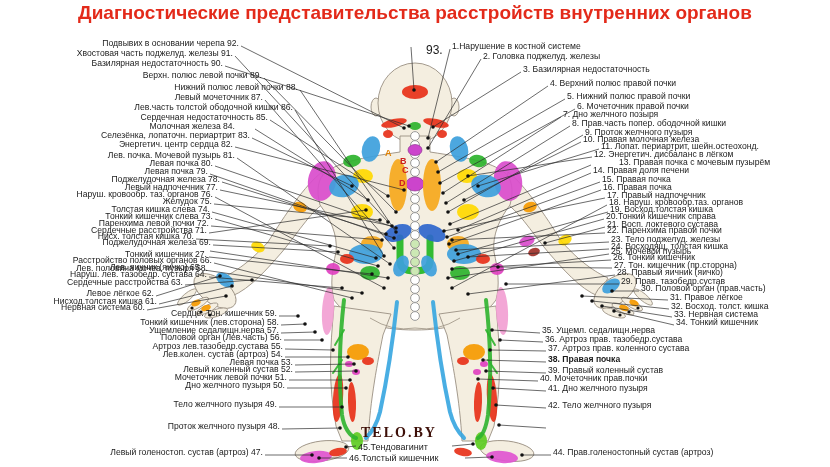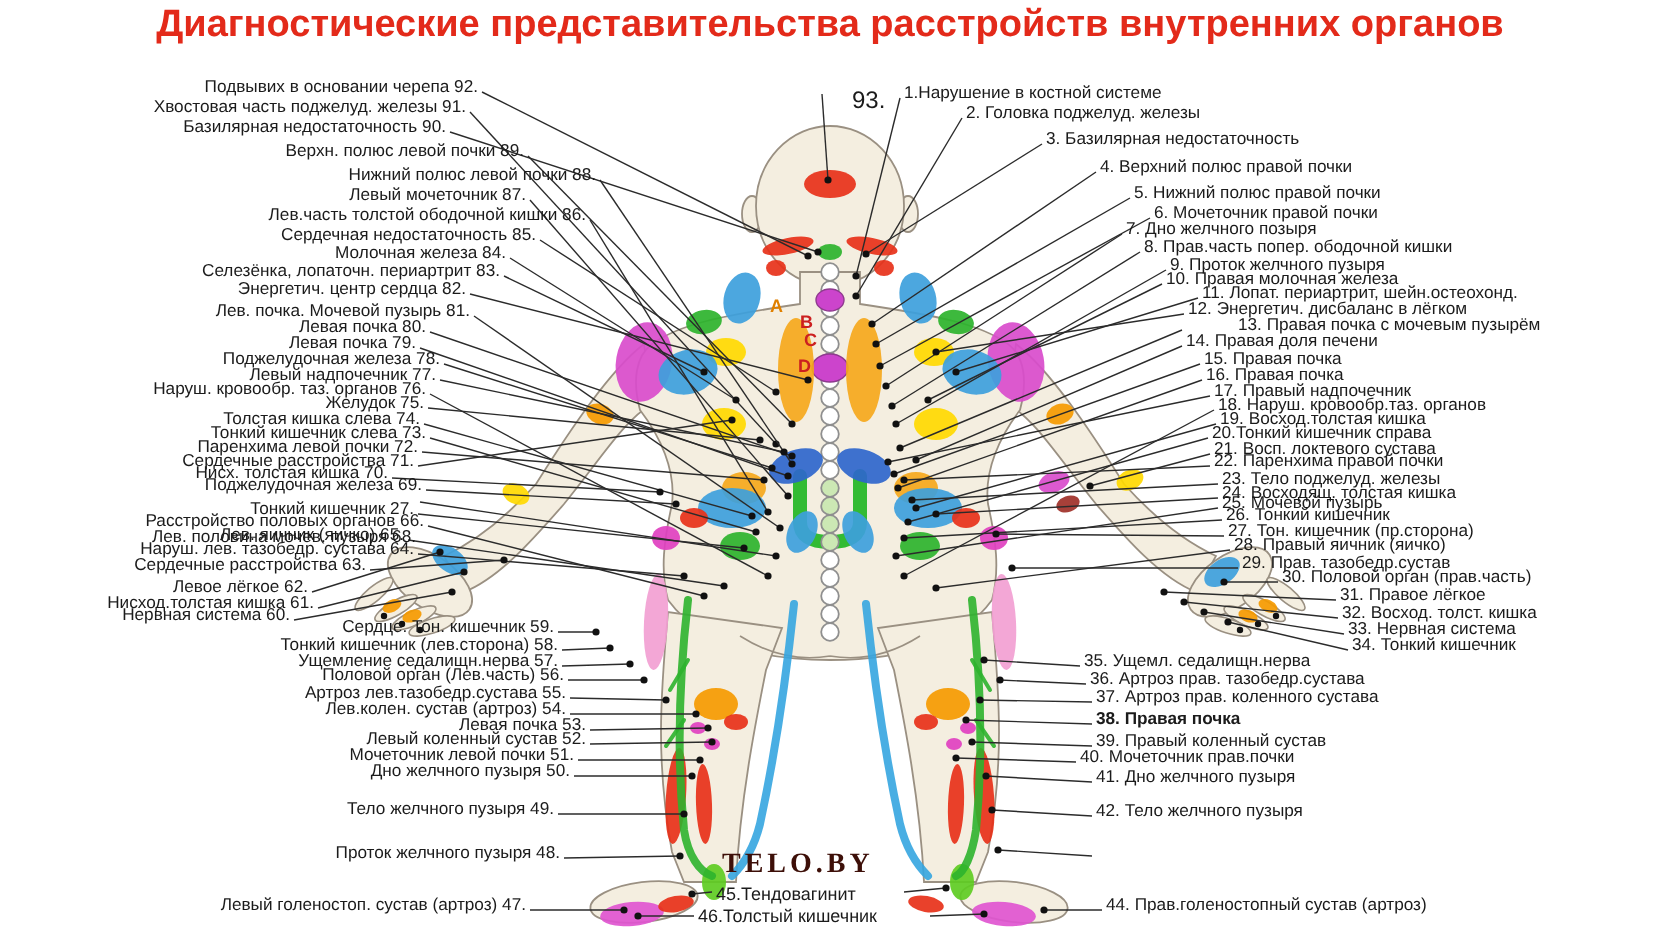--- a/index.html
+++ b/index.html
@@ -351,21 +351,21 @@
 
   <div id="labels">
       <div class="lbl lbl-left" style="left: 239px; top: 39px;">Подвывих в основании черепа 92.</div>
       <div class="lbl lbl-left" style="left: 233px; top: 49px;">Хвостовая часть поджелуд. железы 91.</div>
       <div class="lbl lbl-left" style="left: 223px; top: 59px;">Базилярная недостаточность 90.</div>
       <div class="lbl lbl-left" style="left: 262px; top: 71px;">Верхн. полюс левой почки 89.</div>
       <div class="lbl lbl-left" style="left: 298px; top: 83px;">Нижний полюс левой почки 88.</div>
       <div class="lbl lbl-left" style="left: 263px; top: 93px;">Левый мочеточник 87.</div>
       <div class="lbl lbl-left" style="left: 293px; top: 103px;">Лев.часть толстой ободочной кишки 86.</div>
       <div class="lbl lbl-left" style="left: 268px; top: 113px;">Сердечная недостаточность 85.</div>
-      <div class="lbl lbl-left" style="left: 253px; top: 122px; padding-left: 40px;">Молочная железа 84.</div>
+      <div class="lbl lbl-left" style="left: 235px; top: 122px; padding-left: 40px;">Молочная железа 84.</div>
       <div class="lbl lbl-left" style="left: 250px; top: 131px;">Селезёнка, лопаточн. периартрит 83.</div>
       <div class="lbl lbl-left" style="left: 233px; top: 140px;">Энергетич. центр сердца 82.</div>
       <div class="lbl lbl-left" style="left: 235px; top: 151px;">Лев. почка. Мочевой пузырь 81.</div>
       <div class="lbl lbl-left" style="left: 213px; top: 159px;">Левая почка 80.</div>
       <div class="lbl lbl-left" style="left: 208px; top: 167px;">Левая почка 79.</div>
       <div class="lbl lbl-left" style="left: 220px; top: 175px;">Поджелудочная железа 78.</div>
       <div class="lbl lbl-left" style="left: 218px; top: 183px;">Левый надпочечник 77.</div>
       <div class="lbl lbl-left" style="left: 213px; top: 190px;">Наруш. кровообр. таз. органов 76.</div>
       <div class="lbl lbl-left" style="left: 212px; top: 197px;">Желудок 75.</div>
       <div class="lbl lbl-left" style="left: 210px; top: 205px;">Толстая кишка слева 74.</div>

